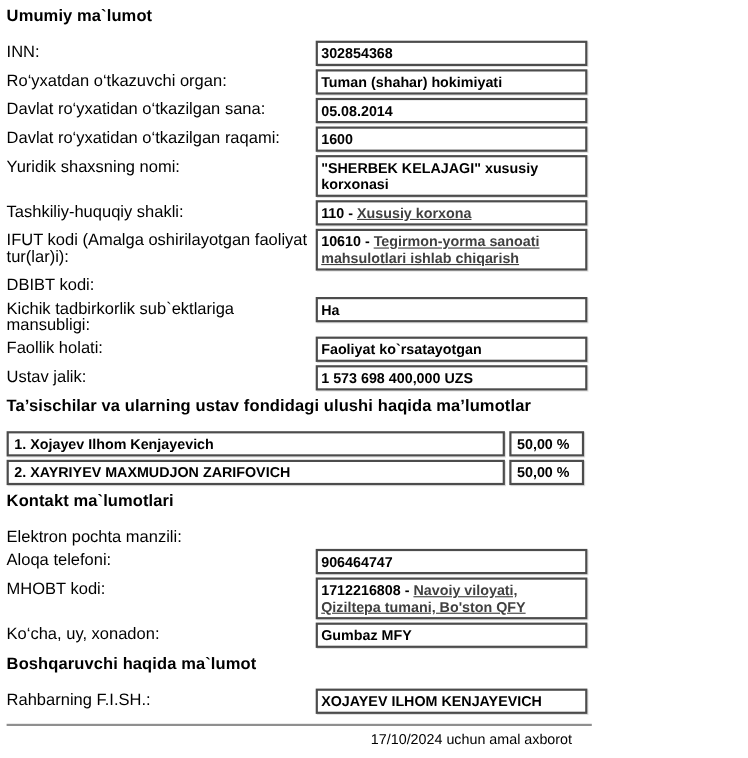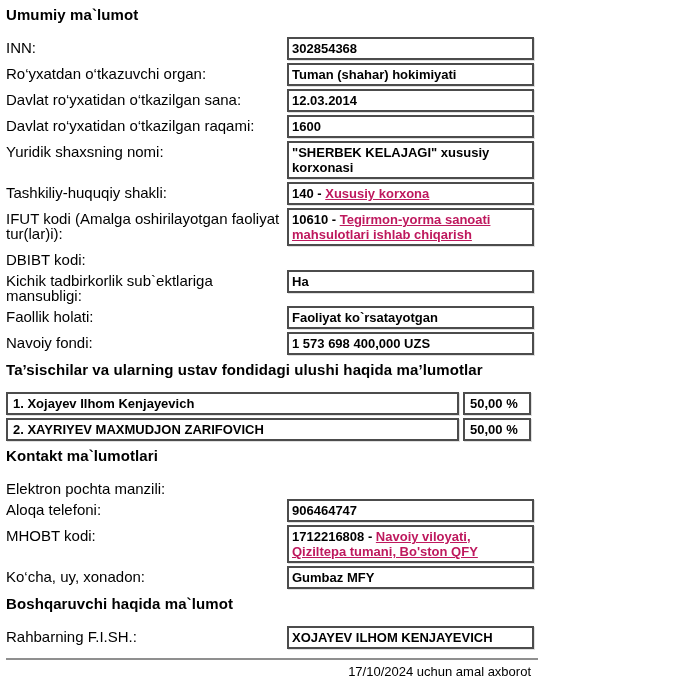--- a/index.html
+++ b/index.html
@@ -41,21 +41,21 @@
     border: 2px solid #4c4c4c;
     background: #fff;
     padding: 2px 5px 2px 3px;
     font-size: 13px;
     font-weight: bold;
     line-height: 15px;
     min-height: 23px;
     box-shadow: 1px 1px 0 rgba(0,0,0,0.12);
   }
   .lnk {
-    color: #be185d;
+    color: #404040;
     text-decoration: underline;
     cursor: pointer;
   }
   .founders-table { margin: 0 3px 0 0; }
   .frow { display: flex; margin-bottom: 3px; }
   .frow .fname {
     flex: 1;
     border: 2px solid #4c4c4c;
     padding: 2px 5px;
     font-weight: bold;
@@ -75,21 +75,21 @@
     box-shadow: 1px 1px 0 rgba(0,0,0,0.12);
   }
   .bottom-rule {
     border: none;
     border-top: 2px solid #8f8f8f;
     margin: 9px 0 0 0;
     width: 676px;
   }
   .footer-note {
     position: absolute;
-    right: 7px;
+    right: 18px;
     bottom: 10px;
     font-size: 13px;
     font-weight: normal;
     margin-top: 40px;
   }
 </style>
 </head>
 <body>
 
 <div class="page">
@@ -101,36 +101,36 @@
     <div class="vbox">302854368</div>
   </div>
 
   <div class="row">
     <div class="lbl">Ro‘yxatdan o‘tkazuvchi organ:</div>
     <div class="vbox">Tuman (shahar) hokimiyati</div>
   </div>
 
   <div class="row">
     <div class="lbl">Davlat ro‘yxatidan o‘tkazilgan sana:</div>
-    <div class="vbox">12.03.2014</div>
+    <div class="vbox">05.08.2014</div>
   </div>
 
   <div class="row">
     <div class="lbl">Davlat ro‘yxatidan o‘tkazilgan raqami:</div>
     <div class="vbox">1600</div>
   </div>
 
   <div class="row">
     <div class="lbl">Yuridik shaxsning nomi:</div>
     <div class="vbox">"SHERBEK KELAJAGI" xususiy korxonasi</div>
   </div>
 
   <div class="row">
     <div class="lbl">Tashkiliy-huquqiy shakli:</div>
-    <div class="vbox"><span>140 - </span><a class="lnk">Xususiy korxona</a></div>
+    <div class="vbox"><span>110 - </span><a class="lnk">Xususiy korxona</a></div>
   </div>
 
   <div class="row">
     <div class="lbl">IFUT kodi (Amalga oshirilayotgan faoliyat tur(lar)i):</div>
     <div class="vbox"><span>10610 - </span><a class="lnk">Tegirmon-yorma sanoati mahsulotlari ishlab chiqarish</a></div>
   </div>
 
   <div class="row">
     <div class="lbl">DBIBT kodi:</div>
   </div>
@@ -139,21 +139,21 @@
     <div class="lbl">Kichik tadbirkorlik sub`ektlariga mansubligi:</div>
     <div class="vbox">Ha</div>
   </div>
 
   <div class="row">
     <div class="lbl">Faollik holati:</div>
     <div class="vbox">Faoliyat ko`rsatayotgan</div>
   </div>
 
   <div class="row">
-    <div class="lbl">Navoiy fondi:</div>
+    <div class="lbl">Ustav jalik:</div>
     <div class="vbox">1 573 698 400,000 UZS</div>
   </div>
 
   <h2 class="section-title mt">Ta’sischilar va ularning ustav fondidagi ulushi haqida ma’lumotlar</h2>
 
   <div class="founders-table">
     <div class="frow">
       <div class="fname">1. Xojayev Ilhom Kenjayevich</div>
       <div class="fshare">50,00 %</div>
     </div>

